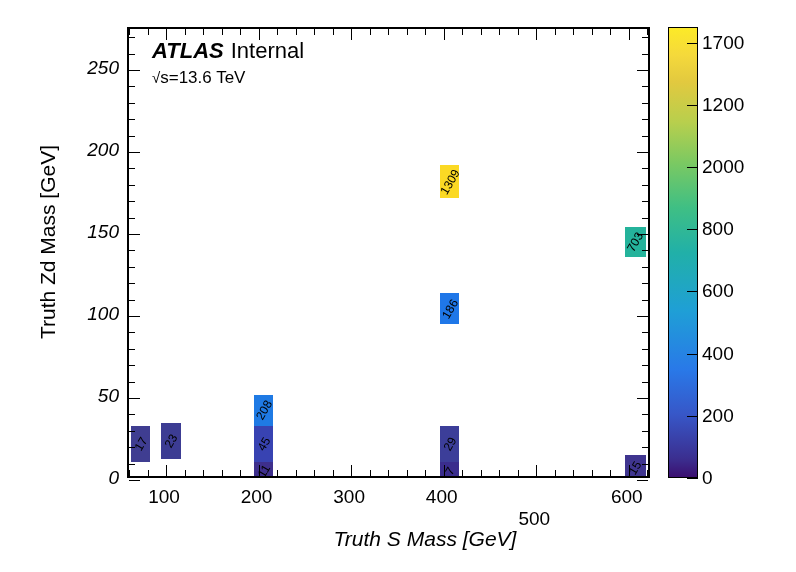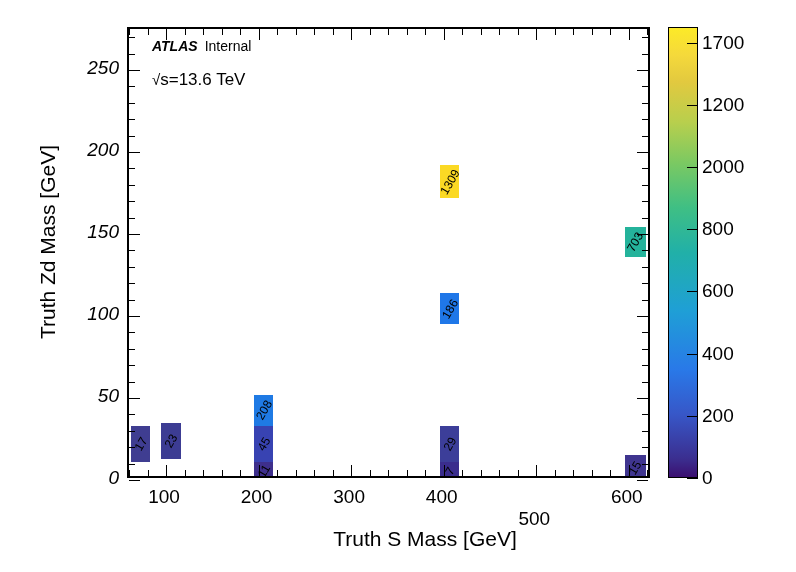--- a/index.html
+++ b/index.html
@@ -36,29 +36,29 @@
 
   
   .xlab{position:absolute;font-size:19px;text-align:center;width:70px;
         transform:translateX(-35px);color:#000;}
   .ylab{position:absolute;font-size:19px;text-align:right;width:70px;
         transform:translateY(-11px);color:#000;font-style:italic;}
 
   
   #x-axis-title{position:absolute;left:0;right:0;top:527px;text-align:center;
                 font-size:21px;}
-  #x-axis-title span{margin-left:54px;}
+  #x-axis-title span{margin-left:54px;font-style:italic;}
   #y-axis-title{position:absolute;left:-162px;top:230px;width:420px;
                 text-align:center;font-size:21px;
                 transform:rotate(-90deg);transform-origin:center;}
 
   
   #legend-block{position:absolute;left:152px;top:38px;width:500px;}
   .leg-line{font-size:17px;margin-bottom:16px;white-space:nowrap;}
-  #atlas-line{font-size:14px;margin-bottom:16px;}
+  #atlas-line{font-size:22px;margin-bottom:4px;}
   #atlas-label{font-style:italic;font-weight:bold;}
   #atlas-status{margin-left:7px;}
   .sqrt-pre{position:relative;display:inline-block;}
   .sqrt-pre::before{content:"\221A";font-size:15px;}
 
   
   #colorbar{position:absolute;left:668px;top:27px;width:30px;height:451px;
             border:1px solid #000;box-sizing:border-box;
             background:linear-gradient(to top,
               #3b0f70 0%, #3b2e8f 4%, #3757c8 14%, #2979e8 24%,

